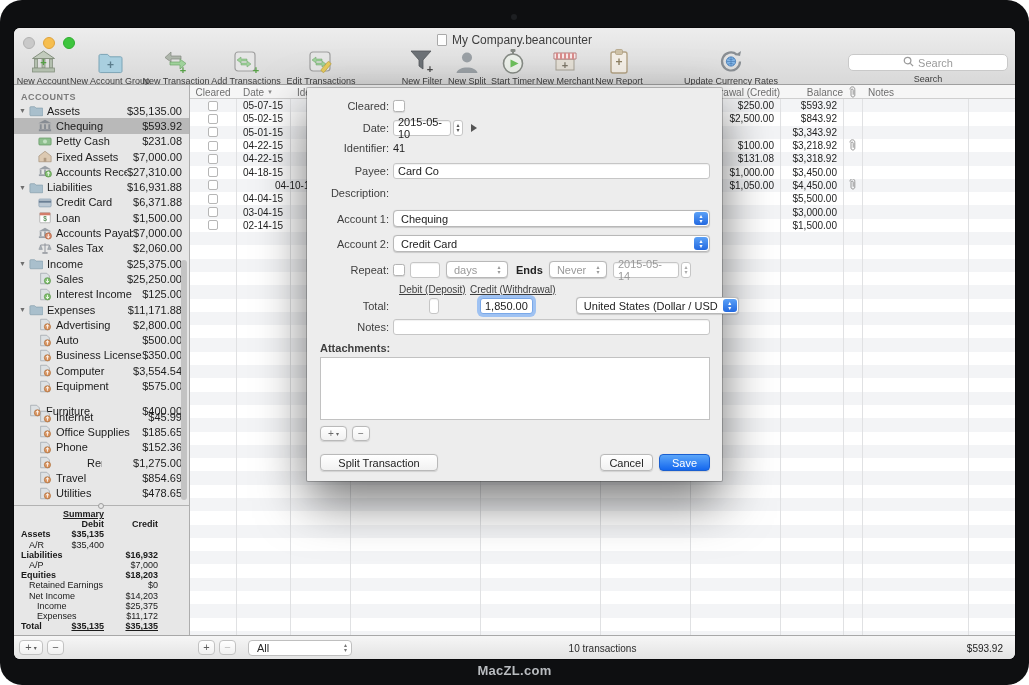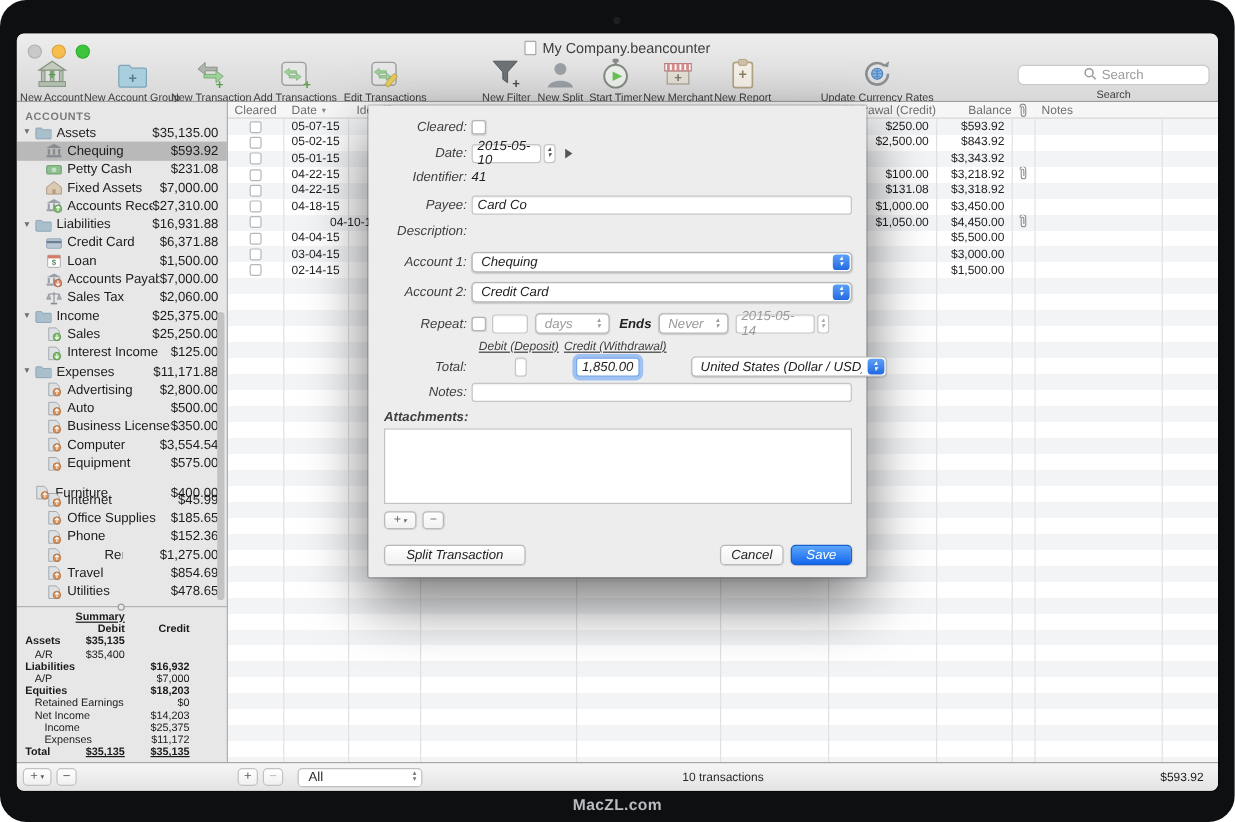--- a/index.html
+++ b/index.html
@@ -68,21 +68,21 @@
   .statusbar { position:absolute; left:0; bottom:0; width:100%; height:24px; background:linear-gradient(#f6f6f6,#e3e3e3); border-top:1px solid #a8a8a8; }
   .sb-btn { position:absolute; top:4px; height:15px; background:linear-gradient(#fff,#f0f0f0); border:1px solid #c2c2c2; border-radius:4px; font-size:11px; color:#5d5d5d; display:flex; align-items:center; justify-content:center; line-height:1; }
   .sb-btn.dis { color:#bdbdbd; }
   .sb-count { position:absolute; left:176px; right:0; top:0; height:24px; display:flex; align-items:center; justify-content:center; font-size:10px; color:#2c2c2c; }
   .sb-balance { position:absolute; right:12px; top:0; height:24px; display:flex; align-items:center; font-size:10px; color:#1c1c1c; }
   .minisel { position:absolute; left:234px; top:4px; width:104px; height:16px; background:#fff; border:1px solid #bfbfbf; border-radius:4px; font-size:11px; color:#2a2a2a; display:flex; align-items:center; padding-left:8px; }
   .minisel .mcap { position:absolute; right:4px; display:flex; flex-direction:column; font-size:6px; line-height:5px; color:#777; }
 
   
   .dialog { position:absolute; left:307px; top:88px; width:415px; height:393px; background:#ededed; border-radius:1px;
-            box-shadow:0 20px 50px rgba(0,0,0,.55), 0 0 0 1px rgba(0,0,0,.22); font-size:11px; color:#222;font-style:italic; }
+            box-shadow:0 20px 50px rgba(0,0,0,.55), 0 0 0 1px rgba(0,0,0,.22); font-size:11px; color:#222; }
   .drow { position:absolute; left:0; width:415px; display:flex; align-items:center; }
   .dlabel { width:82px; text-align:right; color:#3f3f3f; flex:none; margin-right:4px; }
   .tf { background:#fff; border:1px solid #c6c6c6; border-radius:3px; height:16px; font-size:11px; padding:0 4px; display:flex; align-items:center; box-shadow:inset 0 1px 1px rgba(0,0,0,.06); }
   .tf.dis { color:#9a9a9a; }
   .tf.focus { box-shadow:0 0 0 3px rgba(95,158,245,.55); border-color:#7aa8e8; }
   .cb { width:12px; height:12px; background:#fff; border:1px solid #b4b4b4; border-radius:2.5px; box-shadow:0 .5px 1px rgba(0,0,0,.1); flex:none; }
   .sel { position:relative; background:#fff; border:1px solid #b8b8b8; border-radius:4px; height:17px; display:flex; align-items:center; padding:0 20px 0 7px; box-shadow:0 .5px 1px rgba(0,0,0,.15); }
   .sel .cap { position:absolute; right:1px; top:1px; bottom:1px; width:14px; border-radius:3px; background:linear-gradient(#5ba1f7,#2369e0); color:#fff; display:flex; flex-direction:column; align-items:center; justify-content:center; font-size:6px; line-height:5px; }
   .sel.dis { color:#9a9a9a; }
   .sel.dis .cap { background:none; color:#9a9a9a; }

